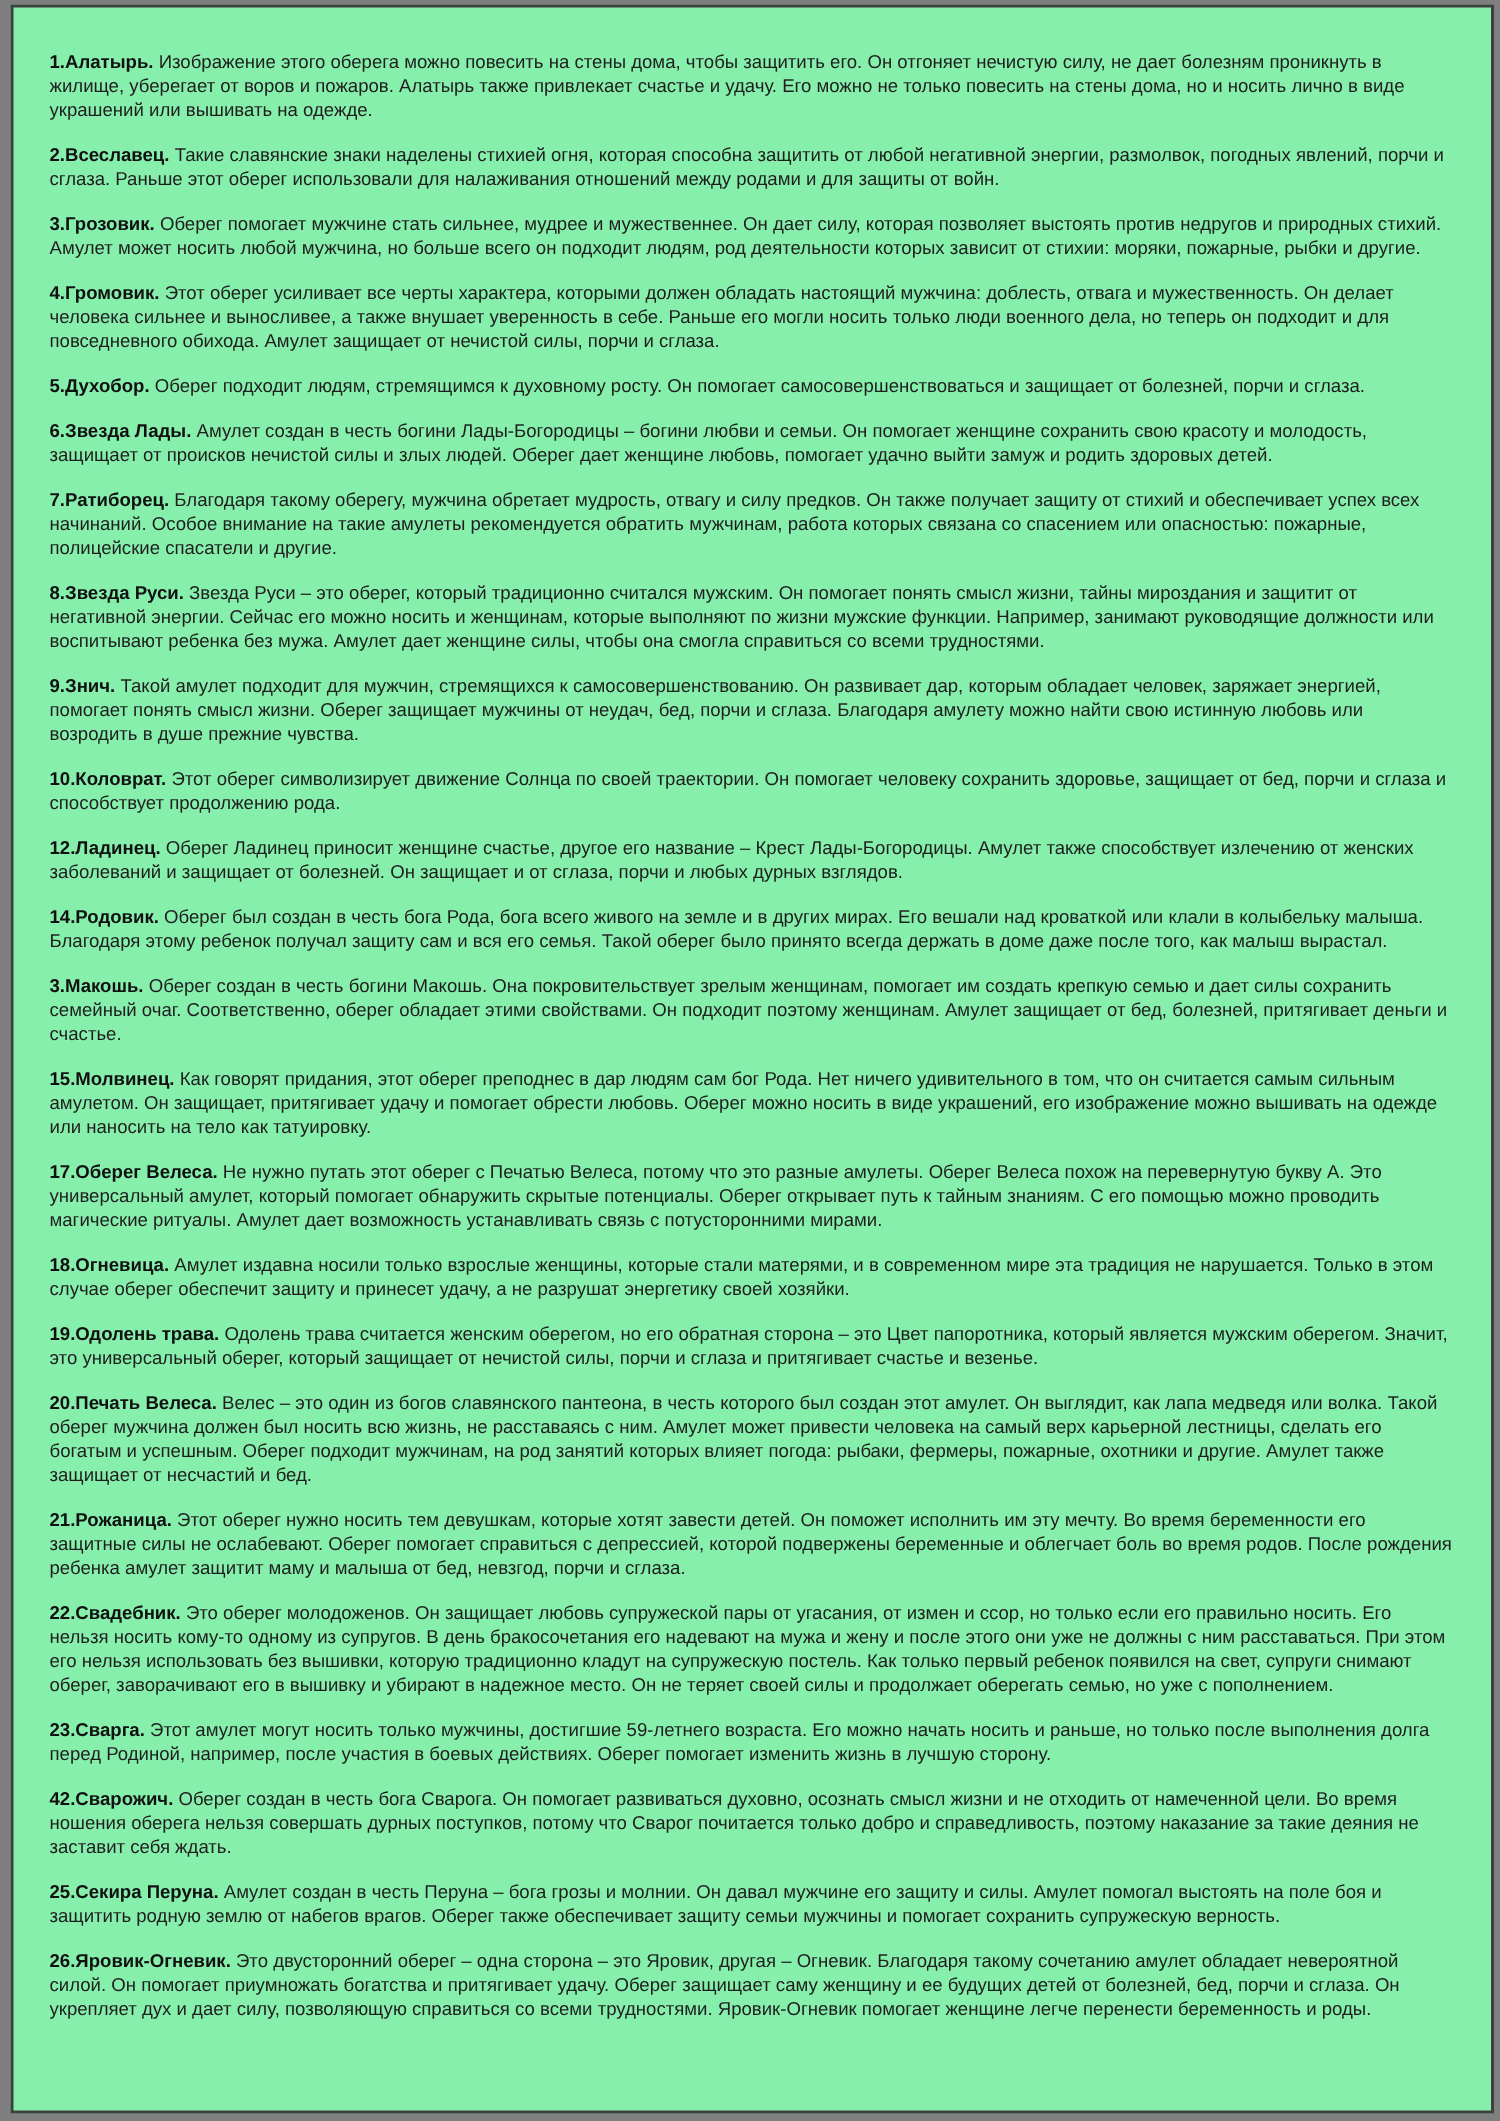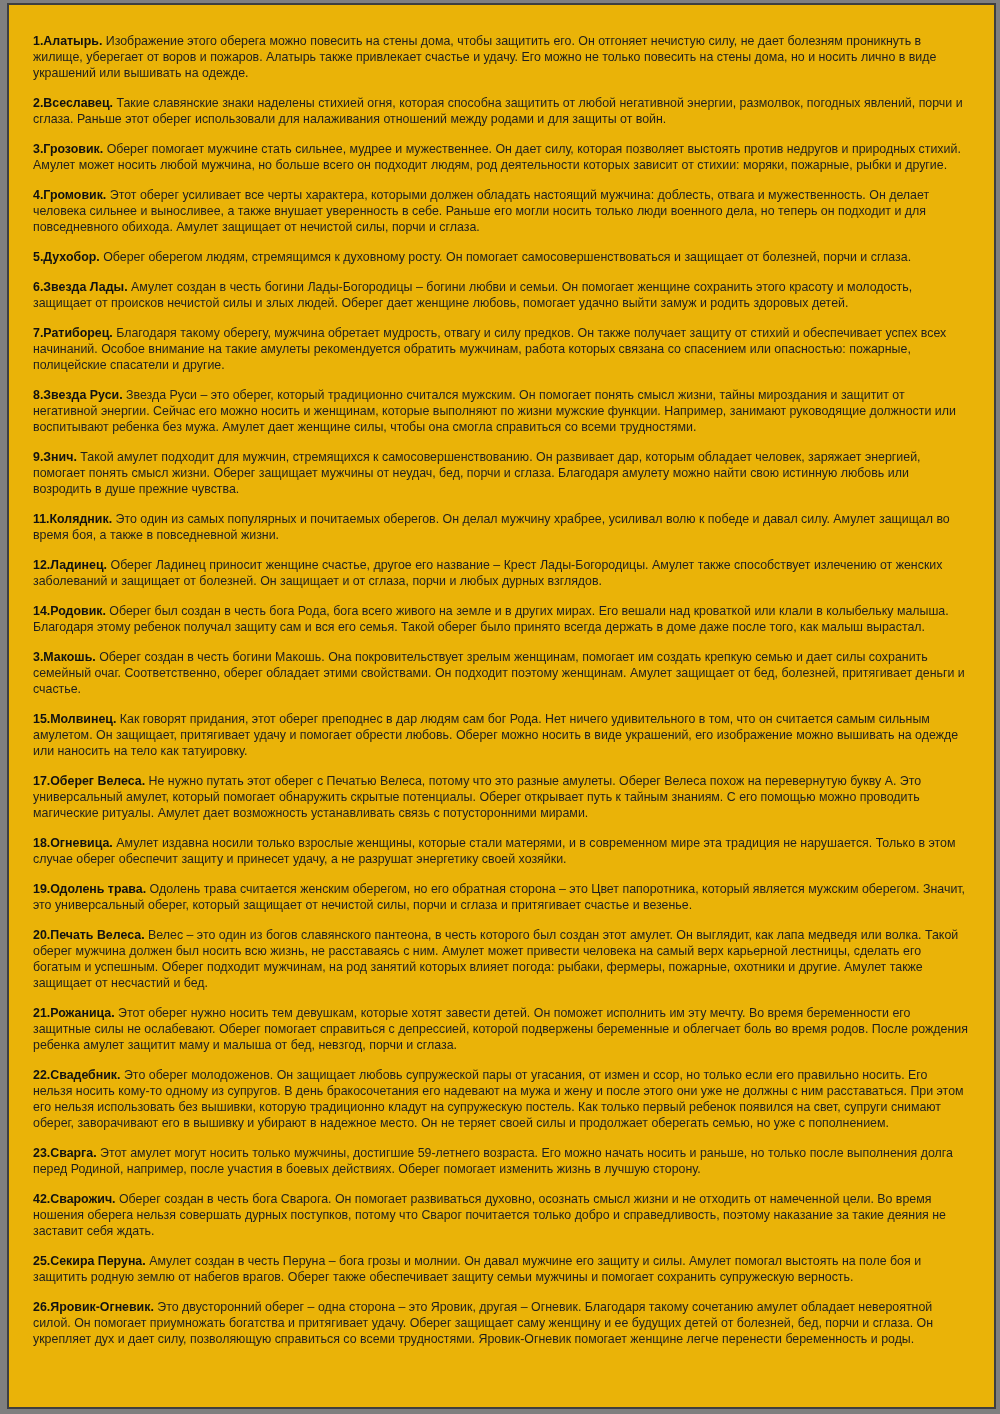--- a/index.html
+++ b/index.html
@@ -9,21 +9,21 @@
     background: #7f7f7f;
     position: relative;
     font-family: "Liberation Sans", sans-serif;
   }
   .page {
     position: absolute;
     left: 7px;
     top: 3px;
     right: 4px;
     bottom: 5px;
-    background: #eab308;
+    background: #86efac;
     border: 2px solid #3f3f3f;
     box-sizing: border-box;
     overflow: hidden;
   }
   .content {
     padding: 28px 26px 0 24px;
     color: #1e1e1e;
     font-size: 12.4px;
     line-height: 16px;
     text-align: left;
@@ -33,26 +33,26 @@
 </style>
 </head>
 <body>
 
 <div class="page">
   <div class="content">
     <p class="para"><b class="t">1.Алатырь.</b> <span>Изображение этого оберега можно повесить на стены дома, чтобы защитить его. Он отгоняет нечистую силу, не дает болезням проникнуть в жилище, уберегает от воров и пожаров. Алатырь также привлекает счастье и удачу. Его можно не только повесить на стены дома, но и носить лично в виде украшений или вышивать на одежде.</span></p>
     <p class="para"><b class="t">2.Всеславец.</b> <span>Такие славянские знаки наделены стихией огня, которая способна защитить от любой негативной энергии, размолвок, погодных явлений, порчи и сглаза. Раньше этот оберег использовали для налаживания отношений между родами и для защиты от войн.</span></p>
     <p class="para"><b class="t">3.Грозовик.</b> <span>Оберег помогает мужчине стать сильнее, мудрее и мужественнее. Он дает силу, которая позволяет выстоять против недругов и природных стихий. Амулет может носить любой мужчина, но больше всего он подходит людям, род деятельности которых зависит от стихии: моряки, пожарные, рыбки и другие.</span></p>
     <p class="para"><b class="t">4.Громовик.</b> <span>Этот оберег усиливает все черты характера, которыми должен обладать настоящий мужчина: доблесть, отвага и мужественность. Он делает человека сильнее и выносливее, а также внушает уверенность в себе. Раньше его могли носить только люди военного дела, но теперь он подходит и для повседневного обихода. Амулет защищает от нечистой силы, порчи и сглаза.</span></p>
-    <p class="para"><b class="t">5.Духобор.</b> <span>Оберег оберегом людям, стремящимся к духовному росту. Он помогает самосовершенствоваться и защищает от болезней, порчи и сглаза.</span></p>
-    <p class="para"><b class="t">6.Звезда Лады.</b> <span>Амулет создан в честь богини Лады-Богородицы – богини любви и семьи. Он помогает женщине сохранить этого красоту и молодость, защищает от происков нечистой силы и злых людей. Оберег дает женщине любовь, помогает удачно выйти замуж и родить здоровых детей.</span></p>
+    <p class="para"><b class="t">5.Духобор.</b> <span>Оберег подходит людям, стремящимся к духовному росту. Он помогает самосовершенствоваться и защищает от болезней, порчи и сглаза.</span></p>
+    <p class="para"><b class="t">6.Звезда Лады.</b> <span>Амулет создан в честь богини Лады-Богородицы – богини любви и семьи. Он помогает женщине сохранить свою красоту и молодость, защищает от происков нечистой силы и злых людей. Оберег дает женщине любовь, помогает удачно выйти замуж и родить здоровых детей.</span></p>
     <p class="para"><b class="t">7.Ратиборец.</b> <span>Благодаря такому оберегу, мужчина обретает мудрость, отвагу и силу предков. Он также получает защиту от стихий и обеспечивает успех всех начинаний. Особое внимание на такие амулеты рекомендуется обратить мужчинам, работа которых связана со спасением или опасностью: пожарные, полицейские спасатели и другие.</span></p>
     <p class="para"><b class="t">8.Звезда Руси.</b> <span>Звезда Руси – это оберег, который традиционно считался мужским. Он помогает понять смысл жизни, тайны мироздания и защитит от негативной энергии. Сейчас его можно носить и женщинам, которые выполняют по жизни мужские функции. Например, занимают руководящие должности или воспитывают ребенка без мужа. Амулет дает женщине силы, чтобы она смогла справиться со всеми трудностями.</span></p>
     <p class="para"><b class="t">9.Знич.</b> <span>Такой амулет подходит для мужчин, стремящихся к самосовершенствованию. Он развивает дар, которым обладает человек, заряжает энергией, помогает понять смысл жизни. Оберег защищает мужчины от неудач, бед, порчи и сглаза. Благодаря амулету можно найти свою истинную любовь или возродить в душе прежние чувства.</span></p>
-    <p class="para"><b class="t">11.Колядник.</b> <span>Это один из самых популярных и почитаемых оберегов. Он делал мужчину храбрее, усиливал волю к победе и давал силу. Амулет защищал во время боя, а также в повседневной жизни.</span></p>
+    <p class="para"><b class="t">10.Коловрат.</b> <span>Этот оберег символизирует движение Солнца по своей траектории. Он помогает человеку сохранить здоровье, защищает от бед, порчи и сглаза и способствует продолжению рода.</span></p>
     <p class="para"><b class="t">12.Ладинец.</b> <span>Оберег Ладинец приносит женщине счастье, другое его название – Крест Лады-Богородицы. Амулет также способствует излечению от женских заболеваний и защищает от болезней. Он защищает и от сглаза, порчи и любых дурных взглядов.</span></p>
     <p class="para"><b class="t">14.Родовик.</b> <span>Оберег был создан в честь бога Рода, бога всего живого на земле и в других мирах. Его вешали над кроваткой или клали в колыбельку малыша. Благодаря этому ребенок получал защиту сам и вся его семья. Такой оберег было принято всегда держать в доме даже после того, как малыш вырастал.</span></p>
     <p class="para"><b class="t">3.Макошь.</b> <span>Оберег создан в честь богини Макошь. Она покровительствует зрелым женщинам, помогает им создать крепкую семью и дает силы сохранить семейный очаг. Соответственно, оберег обладает этими свойствами. Он подходит поэтому женщинам. Амулет защищает от бед, болезней, притягивает деньги и счастье.</span></p>
     <p class="para"><b class="t">15.Молвинец.</b> <span>Как говорят придания, этот оберег преподнес в дар людям сам бог Рода. Нет ничего удивительного в том, что он считается самым сильным амулетом. Он защищает, притягивает удачу и помогает обрести любовь. Оберег можно носить в виде украшений, его изображение можно вышивать на одежде или наносить на тело как татуировку.</span></p>
     <p class="para"><b class="t">17.Оберег Велеса.</b> <span>Не нужно путать этот оберег с Печатью Велеса, потому что это разные амулеты. Оберег Велеса похож на перевернутую букву А. Это универсальный амулет, который помогает обнаружить скрытые потенциалы. Оберег открывает путь к тайным знаниям. С его помощью можно проводить магические ритуалы. Амулет дает возможность устанавливать связь с потусторонними мирами.</span></p>
     <p class="para"><b class="t">18.Огневица.</b> <span>Амулет издавна носили только взрослые женщины, которые стали матерями, и в современном мире эта традиция не нарушается. Только в этом случае оберег обеспечит защиту и принесет удачу, а не разрушат энергетику своей хозяйки.</span></p>
     <p class="para"><b class="t">19.Одолень трава.</b> <span>Одолень трава считается женским оберегом, но его обратная сторона – это Цвет папоротника, который является мужским оберегом. Значит, это универсальный оберег, который защищает от нечистой силы, порчи и сглаза и притягивает счастье и везенье.</span></p>
     <p class="para"><b class="t">20.Печать Велеса.</b> <span>Велес – это один из богов славянского пантеона, в честь которого был создан этот амулет. Он выглядит, как лапа медведя или волка. Такой оберег мужчина должен был носить всю жизнь, не расставаясь с ним. Амулет может привести человека на самый верх карьерной лестницы, сделать его богатым и успешным. Оберег подходит мужчинам, на род занятий которых влияет погода: рыбаки, фермеры, пожарные, охотники и другие. Амулет также защищает от несчастий и бед.</span></p>
     <p class="para"><b class="t">21.Рожаница.</b> <span>Этот оберег нужно носить тем девушкам, которые хотят завести детей. Он поможет исполнить им эту мечту. Во время беременности его защитные силы не ослабевают. Оберег помогает справиться с депрессией, которой подвержены беременные и облегчает боль во время родов. После рождения ребенка амулет защитит маму и малыша от бед, невзгод, порчи и сглаза.</span></p>
     <p class="para"><b class="t">22.Свадебник.</b> <span>Это оберег молодоженов. Он защищает любовь супружеской пары от угасания, от измен и ссор, но только если его правильно носить. Его нельзя носить кому-то одному из супругов. В день бракосочетания его надевают на мужа и жену и после этого они уже не должны с ним расставаться. При этом его нельзя использовать без вышивки, которую традиционно кладут на супружескую постель. Как только первый ребенок появился на свет, супруги снимают оберег, заворачивают его в вышивку и убирают в надежное место. Он не теряет своей силы и продолжает оберегать семью, но уже с пополнением.</span></p>

